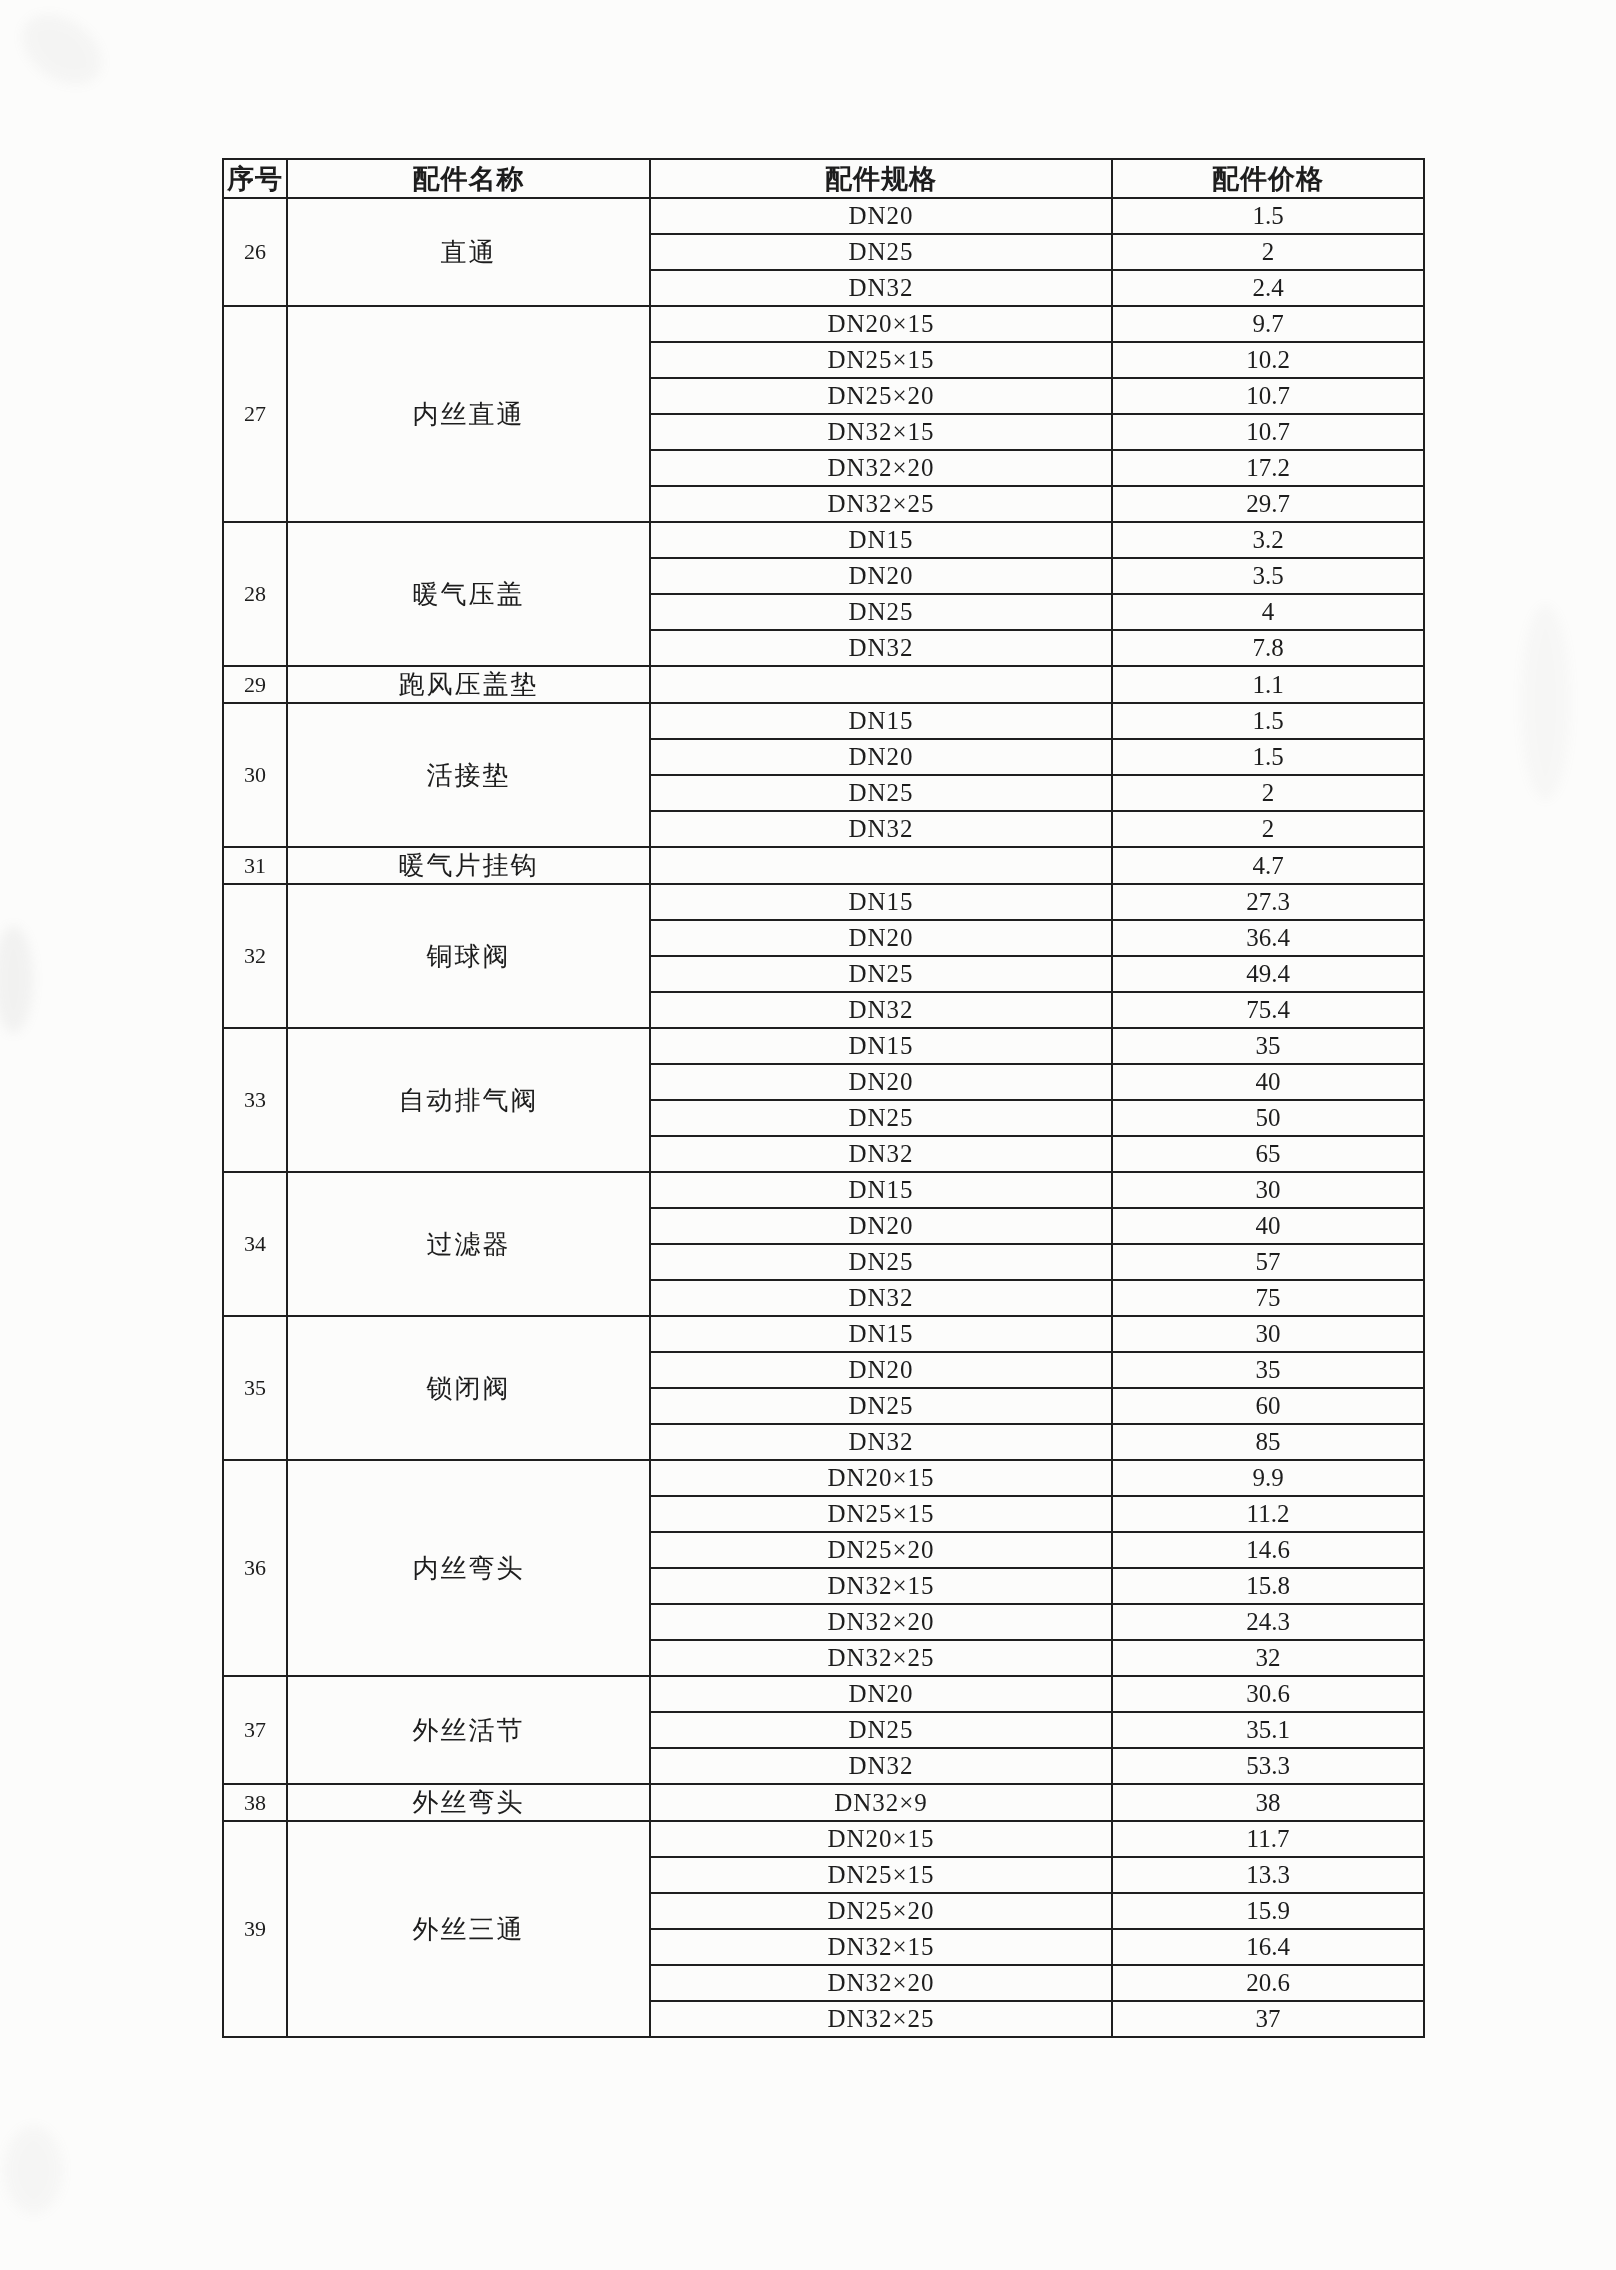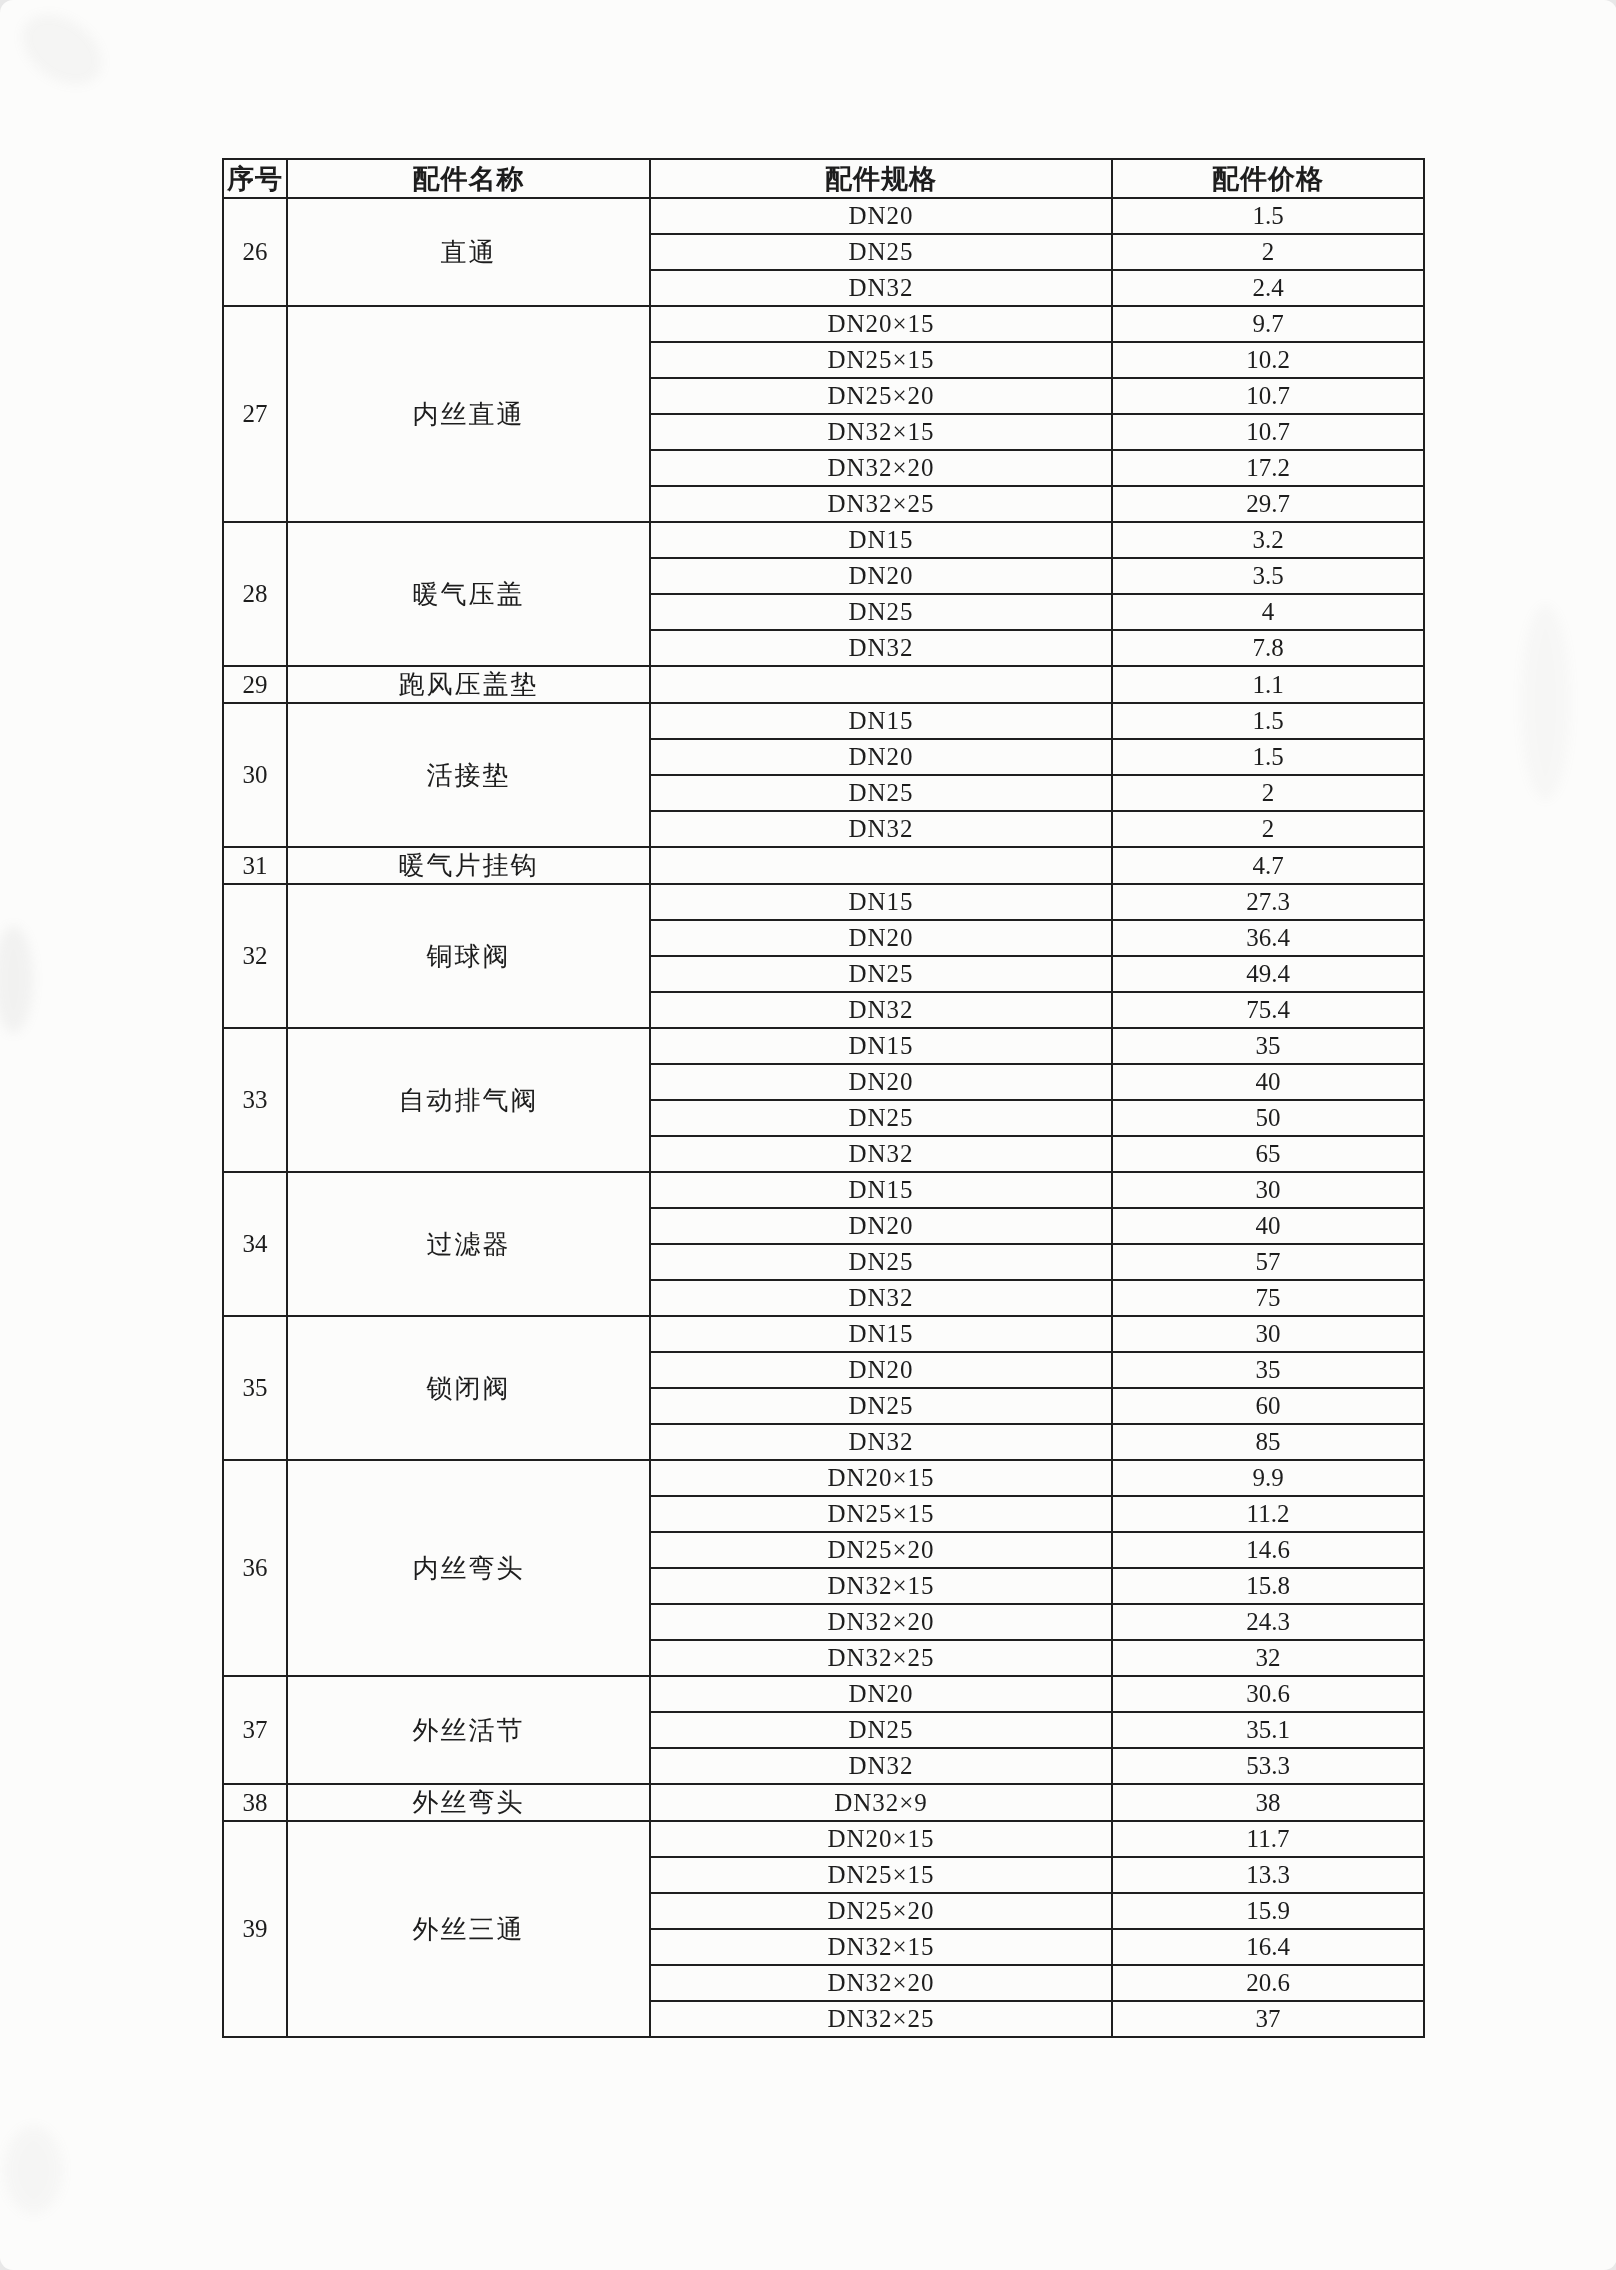--- a/index.html
+++ b/index.html
@@ -9,21 +9,20 @@
   }
   .page {
     position: relative;
     width: 1617px;
     height: 2270px;
     margin: 0 auto;
     background: #fcfcfb;
     overflow: hidden;
     font-family: "Liberation Serif", "DejaVu Serif", serif;
     color: #1d1d1d;
-    border-radius: 13px;
   }
   
   .artifact {
     position: absolute;
     background: #9a9a9a;
     border-radius: 50%;
     filter: blur(5.9px);
     pointer-events: none;
   }
   .a1 { left: 17.6px;  top: 19.5px;   width: 88px;  height: 59px; opacity: 0.07; transform: rotate(35deg); }
@@ -61,21 +60,21 @@
   }
   .price-table tbody tr.section-start td {
     border-top-width: 2.9px;
   }
   .price-table td.col-name {
     font-size: 26px;
     letter-spacing: 2px;
     margin-top: 15px;
   }
   .price-table td.col-no {
-    font-size: 25px;
+    font-size: 22px;
   }
   .price-table td.col-spec {
     letter-spacing: 1px;
     text-align: center;
   }
 </style>
 </head>
 <body>
 
 <div class="page">

